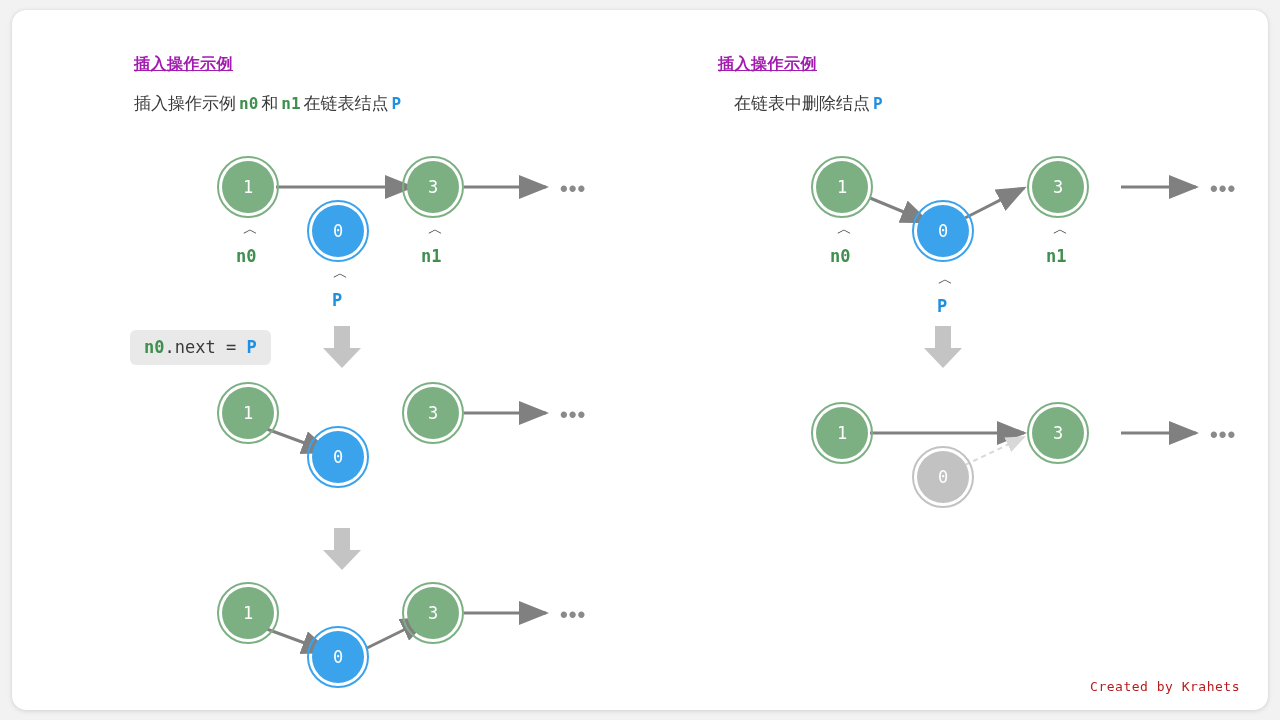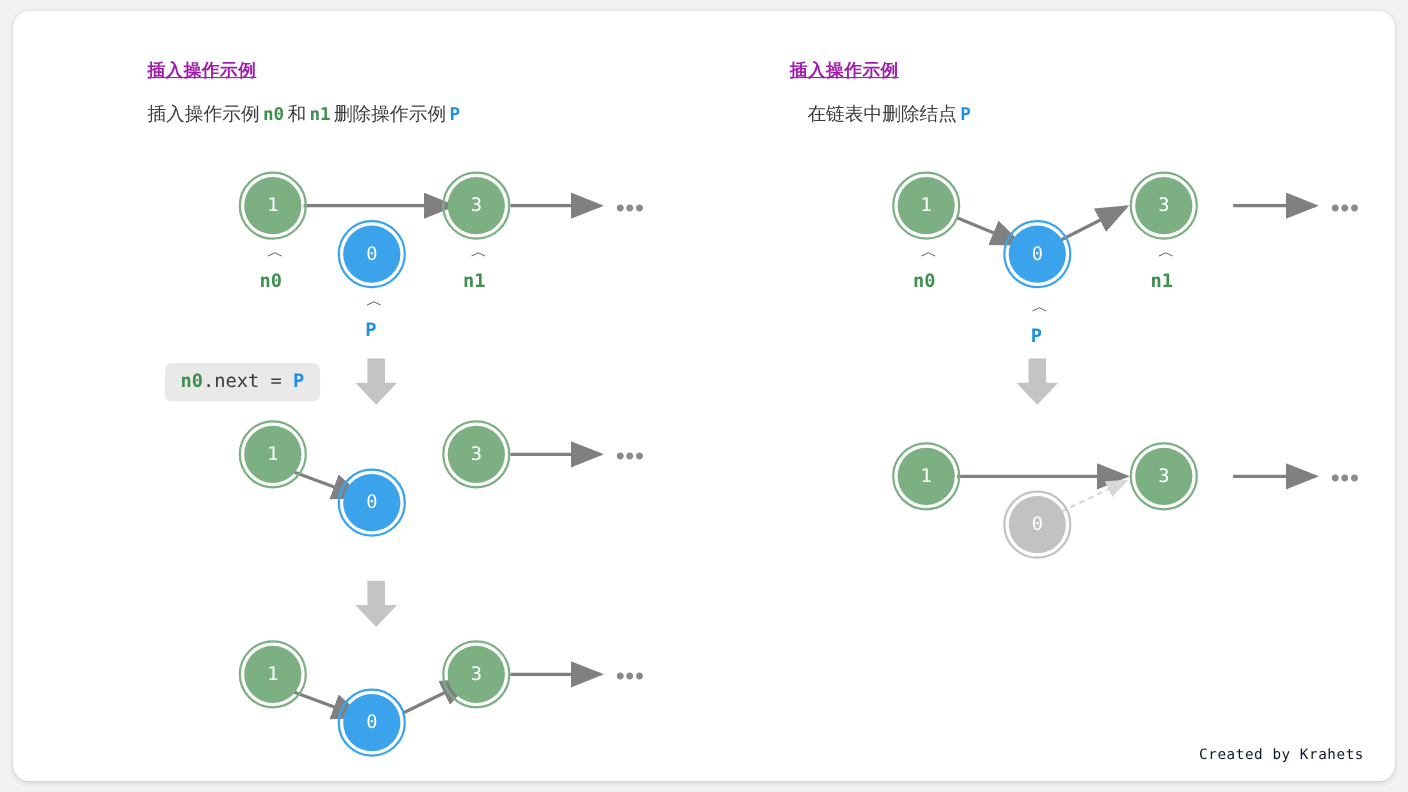--- a/index.html
+++ b/index.html
@@ -129,38 +129,38 @@
     z-index: 4;
   }
   .code-chip b { font-weight: bold; }
   .down-arrow { position: absolute; z-index: 4; }
 
   .credit {
     position: absolute;
     right: 28px; bottom: 16px;
     font-family: "DejaVu Sans Mono", "Liberation Mono", monospace;
     font-size: 13px;
-    color: #0f172a;
+    color: #b91c1c;
     letter-spacing: 0.5px;
   }
 
   svg.wires { position: absolute; left: 0; top: 0; width: 100%; height: 100%; z-index: 1; overflow: visible; }
 </style>
 </head>
 <body>
 
 <div class="page">
 <div class="card">
 
   <div class="panel panel-left">
 
     <div class="panel-title" style="left:18px; top:44px;">插入操作示例</div>
 
     <div class="panel-subtitle" style="left:18px; top:82px;">
-      <span>插入操作示例</span><span class="mono g">n0</span><span>和</span><span class="mono g">n1</span><span>删除操作示例</span><span class="mono b">P</span>
+      <span>插入操作示例</span><span class="mono g">n0</span><span>和</span><span class="mono g">n1</span><span>在链表结点</span><span class="mono b">P</span>
     </div>
 
     <svg class="wires">
       <defs>
         <marker id="ah-gray" viewBox="0 0 10 8" refX="9" refY="4" markerWidth="10" markerHeight="8" orient="auto-start-reverse">
           <path d="M0,0 L10,4 L0,8 z" fill="#808080"></path>
         </marker>
       </defs>
 
       <line x1="160" y1="177" x2="296" y2="177" stroke="#808080" stroke-width="3" marker-end="url(#ah-gray)"></line>
@@ -189,21 +189,21 @@
 
       <div class="node green" style="left:291px; top:151px;">
         <span class="val">3</span>
       </div>
       <div class="caret" style="left:312px; top:212px;">︿</div>
       <div class="ptr-label green" style="left:305px; top:238px;">n1</div>
 
       <div class="ellipsis" style="left:444px; top:168px;">•••</div>
     </div>
 
-    <div class="code-chip" style="left:14px; top:320px;margin-left:20px;">
+    <div class="code-chip" style="left:14px; top:320px;">
       <b class="g">n0</b><span>.next = </span><b class="b">P</b>
     </div>
     <svg class="down-arrow" style="left:204px; top:314px;" width="44" height="46" viewBox="0 0 44 46">
       <path d="M14,2 L30,2 L30,24 L41,24 L22,44 L3,24 L14,24 Z" fill="#c4c4c4"></path>
     </svg>
 
     <div class="scene">
       <div class="node green" style="left:106px; top:377px;">
         <span class="val">1</span>
       </div>

